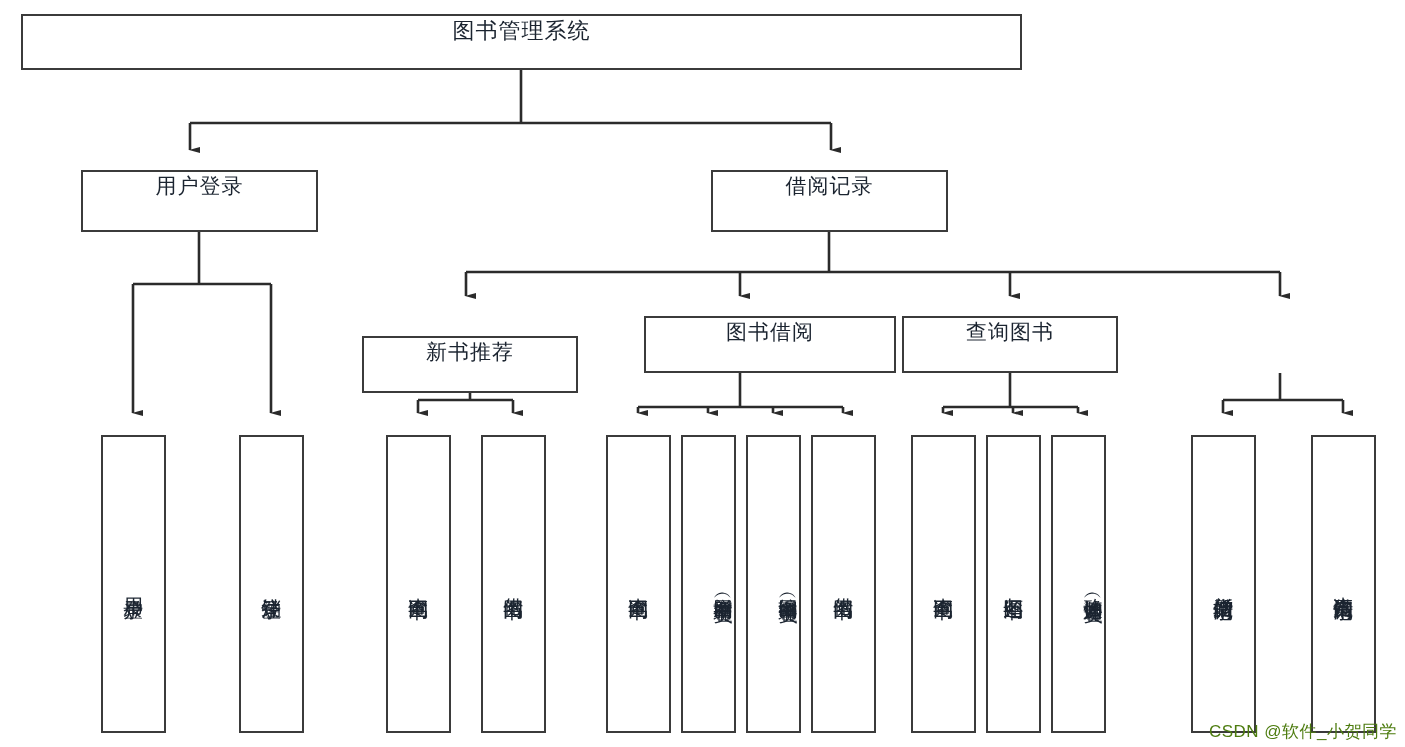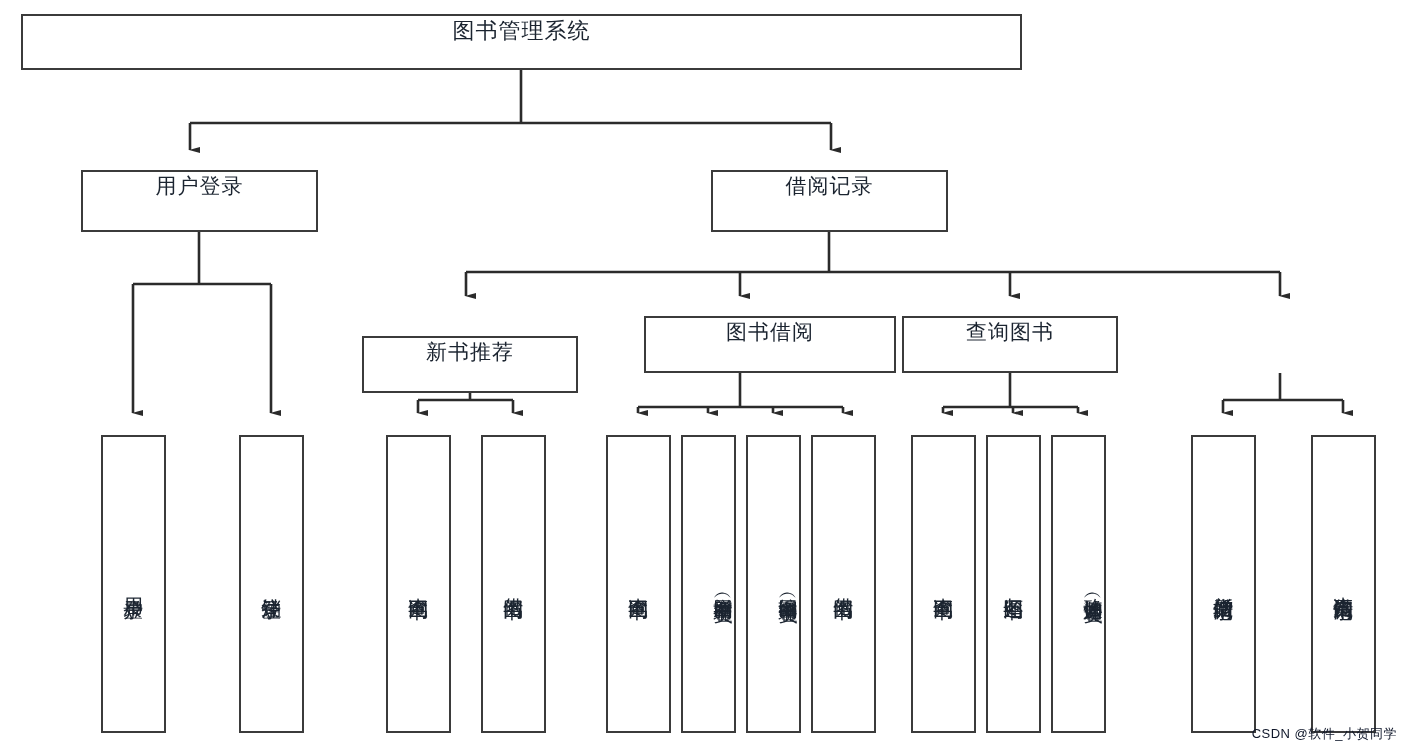--- a/index.html
+++ b/index.html
@@ -12,21 +12,21 @@
         color:#1b2430;}
   .node.h{font-size:21px;letter-spacing:1px;}
   .node.root{font-size:22px;letter-spacing:1px;}
   .node.leaf{font-size:20px;letter-spacing:1px;
              writing-mode:vertical-rl;text-orientation:upright;
              align-items:flex-start;justify-content:center;padding-top:6px;
              line-height:1.12;white-space:nowrap;}
   .node.leaf.tall{align-items:flex-start;}
   .node.leaf.mid{align-items:center;padding-top:0;}
 
-  .watermark{position:absolute;right:8px;bottom:4px;color:#0f172a;font-size:13px;
+  .watermark{position:absolute;right:8px;bottom:4px;color:#4d7c0f;font-size:17px;
              letter-spacing:0.5px;white-space:nowrap;}
 </style>
 </head>
 <body>
 
 <div id="canvas">
 
   <svg id="wires" viewBox="0 0 1405 747">
     <defs>
       <marker id="arw" markerWidth="10" markerHeight="12" refX="3" refY="10" orient="auto" markerUnits="userSpaceOnUse">

